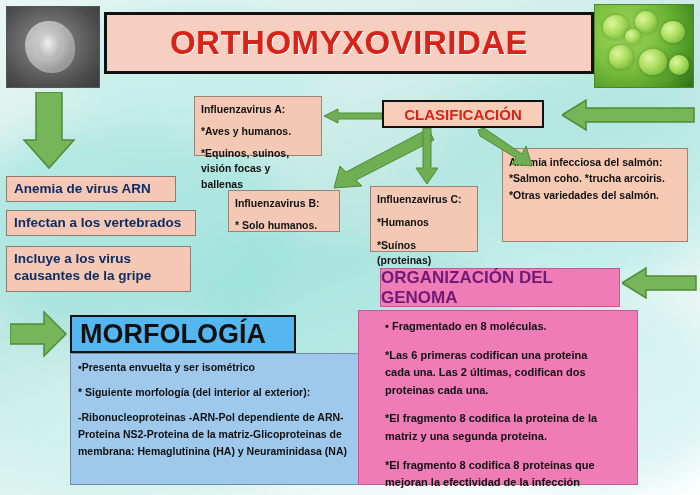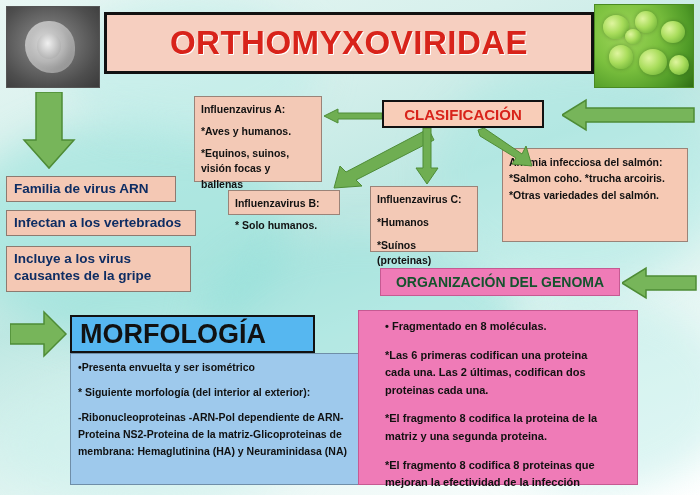--- a/index.html
+++ b/index.html
@@ -126,60 +126,60 @@
     font-weight: bold;
     font-size: 13.5px;
     padding: 4px 7px;
     line-height: 1.25;
   }
   #left-1 { top: 176px; width: 170px; height: 26px; }
   #left-2 { top: 210px; width: 190px; height: 26px; }
   #left-3 { top: 246px; width: 185px; height: 46px; }
 
   #morfologia-title {
-    left: 70px; top: 315px; width: 245px; height: 38px;
+    left: 70px; top: 315px; width: 226px; height: 38px;
     background: #56b7f0;
     border: 2px solid #111;
     display: flex; align-items: center; justify-content: flex-start;
     padding-left: 8px;
     color: #111; font-weight: bold; font-size: 27px;
   }
   #morfologia-body {
     left: 70px; top: 353px; width: 292px; height: 132px;
     background: #9ec9ec;
     border: 1px solid #6f8ea8;
     color: #111;
     font-size: 10.5px;
     font-weight: bold;
     padding: 5px 7px;
     line-height: 1.62;
   }
 
   #genoma-title {
-    left: 380px; top: 268px; width: 240px; height: 28px;
+    left: 380px; top: 268px; width: 240px; height: 39px;
     background: #ef7bb7;
     border: 1px solid #c55a92;
     display: flex; align-items: center; justify-content: center;
-    color: #14532d; font-weight: bold; font-size: 14px;
+    color: #701a75; font-weight: bold; font-size: 17px;
   }
   #genoma-body {
     left: 358px; top: 310px; width: 280px; height: 175px;
     background: #ef7bb7;
     border: 1px solid #c55a92;
     color: #111;
     font-size: 11px;
     font-weight: bold;
     padding: 7px 26px;
     line-height: 1.6;
   }
   #genoma-body p { margin: 0 0 11px 0; }
   #genoma-body p:last-child { margin-bottom: 0; }
 
-  #inf-a { left: 194px; top: 96px; width: 128px; height: 86px; }
-  #inf-b { left: 228px; top: 190px; width: 112px; height: 25px; }
+  #inf-a { left: 194px; top: 96px; width: 128px; height: 60px; }
+  #inf-b { left: 228px; top: 190px; width: 112px; height: 42px; }
   #inf-c { left: 370px; top: 186px; width: 108px; height: 66px; }
   #salmon { left: 502px; top: 148px; width: 186px; height: 94px; }
 
   
   .arrow { position: absolute; }
 </style>
 </head>
 <body>
 
 <div id="canvas">
@@ -226,21 +226,21 @@
     <span class="hd" style="margin-top:7px;">*Suínos (proteinas)</span>
   </div>
 
   <div class="box salmonbox" id="salmon">
     <span class="hd">Anemia infecciosa del salmón:</span>
     <span class="hd" style="margin-top:6px;">*Salmon coho.</span>
     <span class="hd" style="margin-top:6px;">*trucha arcoiris.</span>
     <span class="hd" style="margin-top:6px;">*Otras variedades del salmón.</span>
   </div>
 
-  <div class="box" id="left-1">Familia de virus ARN</div>
+  <div class="box" id="left-1">Anemia de virus ARN</div>
   <div class="box" id="left-2">Infectan a los vertebrados</div>
   <div class="box" id="left-3">Incluye a los virus causantes de la gripe</div>
 
   <div class="box" id="morfologia-title">MORFOLOGÍA</div>
   <div class="box" id="morfologia-body">
     <div>•Presenta envuelta y ser isométrico</div>
     <div style="margin-top:8px;">* Siguiente morfología (del interior al exterior):</div>
     <div style="margin-top:8px;">-Ribonucleoproteinas -ARN-Pol dependiente de ARN-Proteina NS2-Proteina de la matriz-Glicoproteinas de membrana: Hemaglutinina (HA) y Neuraminidasa (NA)</div>
   </div>
 

